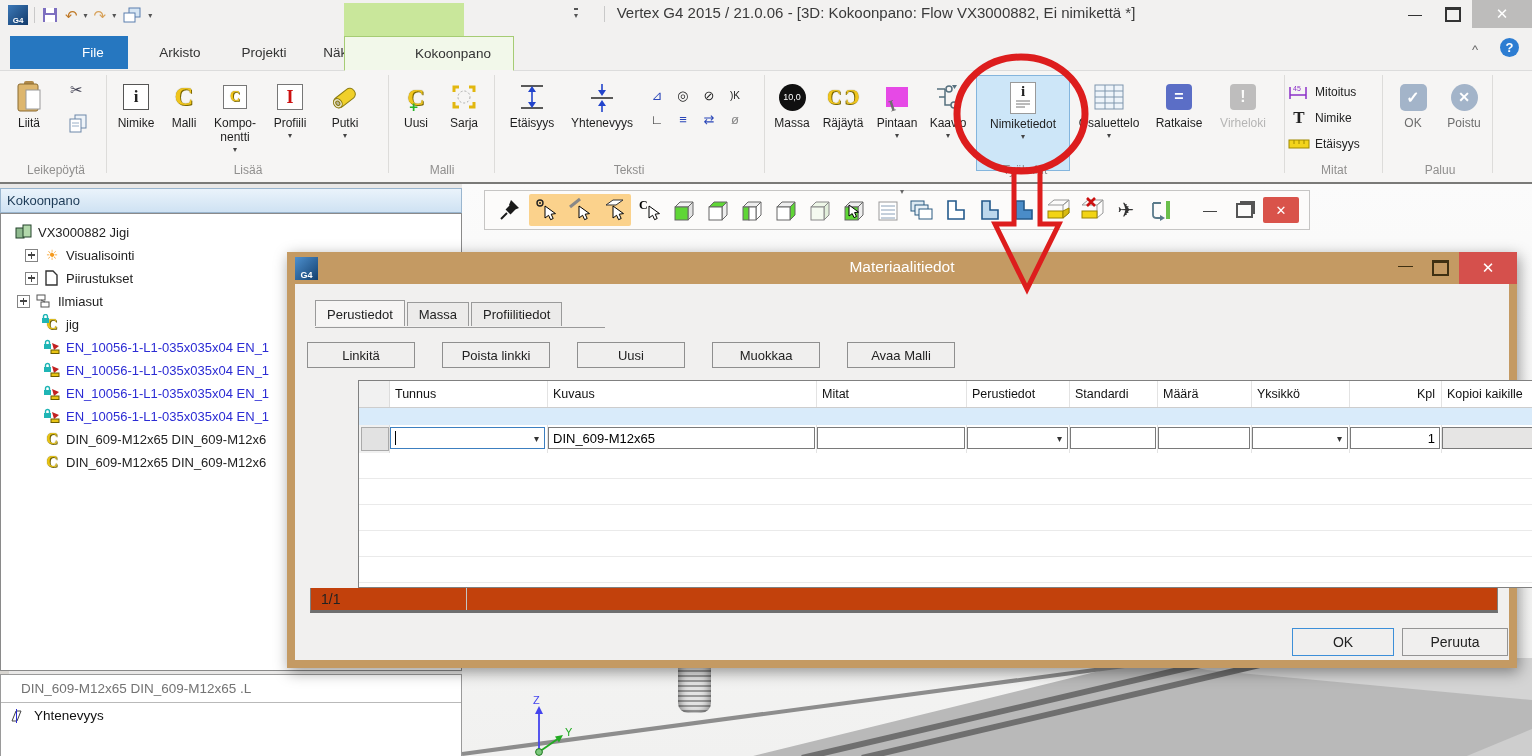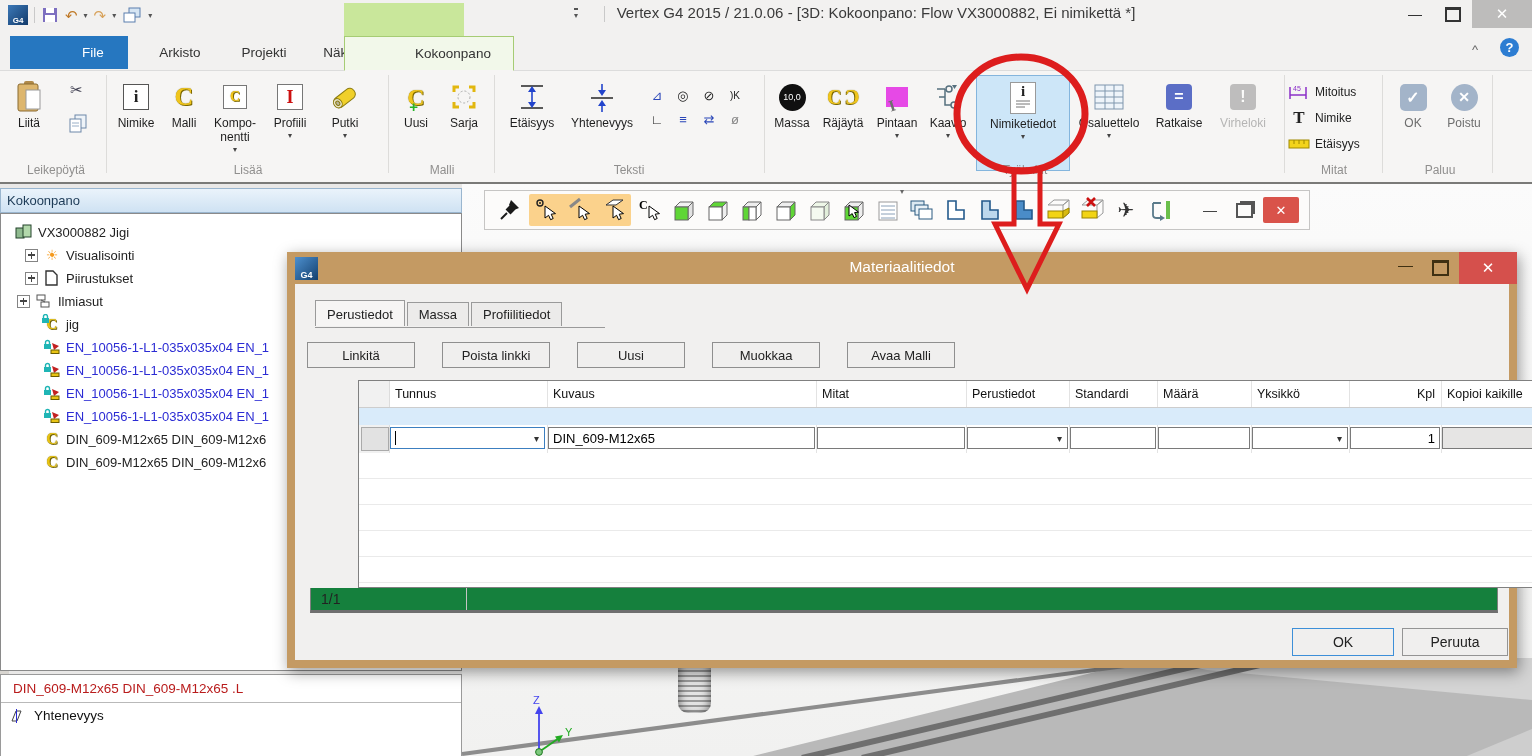--- a/index.html
+++ b/index.html
@@ -60,21 +60,21 @@
   .leftstrip{left:0;top:29px;width:9px;height:545px;background:#d8d5d0;position:absolute;}
   .trow{position:absolute;height:22px;display:flex;align-items:center;gap:5px;font-size:13px;white-space:nowrap;}
   .expbox{width:11px;height:11px;border:1px solid #848484;background:#fff;position:relative;flex:none;}
   .expbox::before{content:"";position:absolute;left:2px;top:4.5px;width:7px;height:1.5px;background:#444;}
   .expbox::after{content:"";position:absolute;left:4.5px;top:2px;width:1.5px;height:7px;background:#444;}
   .blue-item{color:#2b2bd4;}
   .ticon{flex:none;display:flex;align-items:center;justify-content:center;width:18px;height:16px;}
   .treeC{font-family:"Liberation Serif",serif;font-weight:bold;font-size:14px;color:#e9c414;text-shadow:0 0 1px #6b5d00,1px 1px 0 #6b5d00;}
   
   #blp{left:0;top:490px;width:462px;height:84px;background:#fff;border:1px solid #9a9a9a;box-sizing:border-box;}
-  #blp-header{height:27px;border-bottom:1px solid #b9b9b9;display:flex;align-items:center;padding-left:12px;font-size:13.5px;color:#b91c1c;}
+  #blp-header{height:27px;border-bottom:1px solid #b9b9b9;display:flex;align-items:center;padding-left:20px;font-size:13.5px;color:#737373;}
   .blp-item{height:25px;display:flex;align-items:center;gap:7px;padding-left:6px;font-size:13.5px;color:#111;}
   
   #viewport{left:462px;top:0;width:1070px;height:574px;background:linear-gradient(#fbfbfb,#f1f1f0);overflow:hidden;}
   #screw{left:216px;top:481px;width:33px;height:48px;position:absolute;border-radius:0 0 10px 10px;
          background:repeating-linear-gradient(#9a9a9a 0 2px,#e3e3e3 2px 5px);
          box-shadow:inset 6px 0 8px -4px rgba(0,0,0,.45),inset -6px 0 8px -4px rgba(0,0,0,.45);}
   
   #ftb{left:22px;top:6px;height:38px;position:absolute;display:flex;align-items:center;gap:4px;
        padding:0 10px;background:#fcfbfa;border:1px solid #c6c5c4;}
   .fic{width:30px;height:30px;display:flex;align-items:center;justify-content:center;flex:none;}
@@ -106,21 +106,21 @@
   .hcell{position:absolute;top:0;height:26px;display:flex;align-items:center;font-size:12.5px;color:#111;padding:0 6px;box-sizing:border-box;}
   #hdr-line{position:absolute;left:0;right:0;top:26px;height:1px;background:#cdcdcd;}
   #hlrow{position:absolute;left:0;right:0;top:27px;height:17px;background:#d9ebfa;}
   .erow{position:absolute;left:0;right:0;top:44px;height:28px;}
   .fld{position:absolute;top:2px;height:22px;border:1px solid #7a7a7a;background:#fff;font-size:13px;
        font-family:"Liberation Sans",sans-serif;padding:0 4px;box-sizing:border-box;}
   .combo-ch{position:absolute;top:7px;font-size:10px;color:#333;}
   #tbody-grid{position:absolute;left:0;right:0;top:72px;bottom:0;
       background:repeating-linear-gradient(#fff 0 25px,#eaeaea 25px 26px);}
   
-  #dstatus{position:absolute;left:15px;top:304px;width:1188px;height:25px;background:#15803d;
+  #dstatus{position:absolute;left:15px;top:304px;width:1188px;height:25px;background:#c2410c;
            border:1px solid #808080;border-top:none;border-bottom:3px solid #6f6f6f;box-sizing:border-box;}
   #dstatus .seg{position:absolute;left:0;top:0;bottom:0;width:145px;border-right:1px solid #c4c4c4;
                 display:flex;align-items:center;padding-left:10px;font-size:14px;}
   .dlg-ok{position:absolute;left:997px;top:344px;width:100px;height:26px;border:1px solid #3d8fd8;background:#f0efee;
           display:flex;align-items:center;justify-content:center;font-size:14px;}
   .dlg-cancel{position:absolute;left:1107px;top:344px;width:104px;height:26px;border:1px solid #949494;background:#f0efee;
           display:flex;align-items:center;justify-content:center;font-size:14px;}
   
   #annotation{left:0;top:0;width:1532px;height:756px;pointer-events:none;z-index:60;position:absolute;}
   #dialog{z-index:40;}

